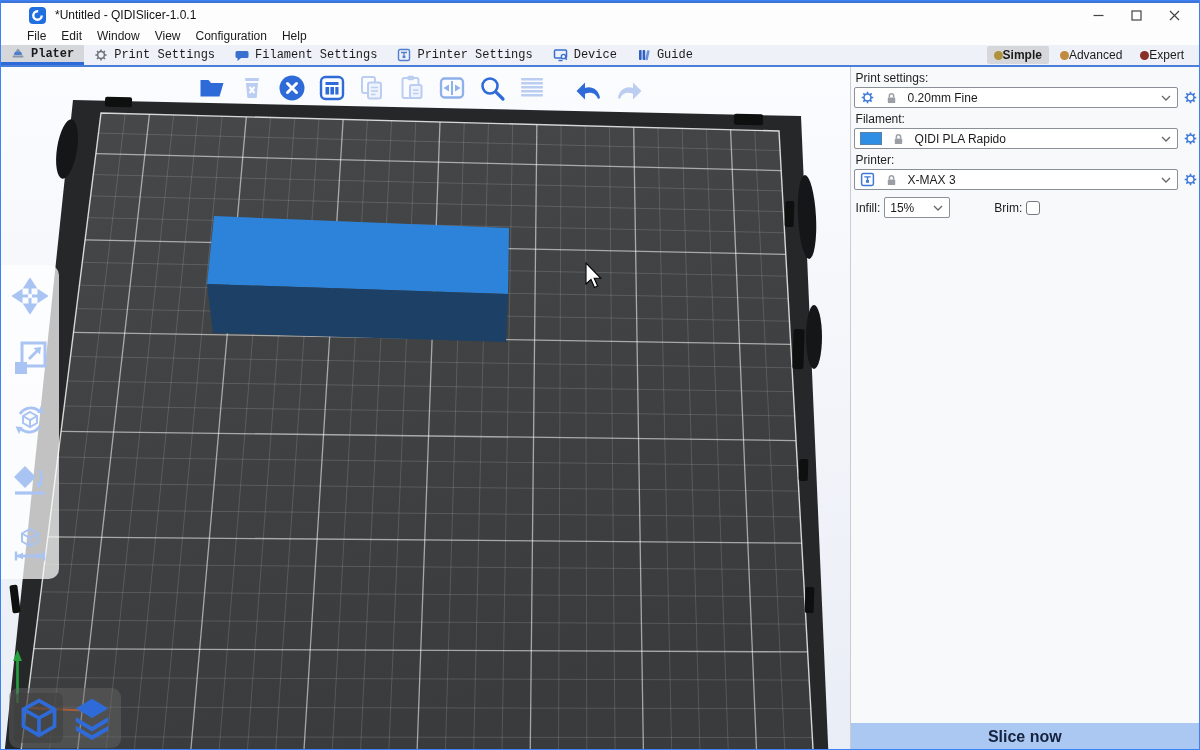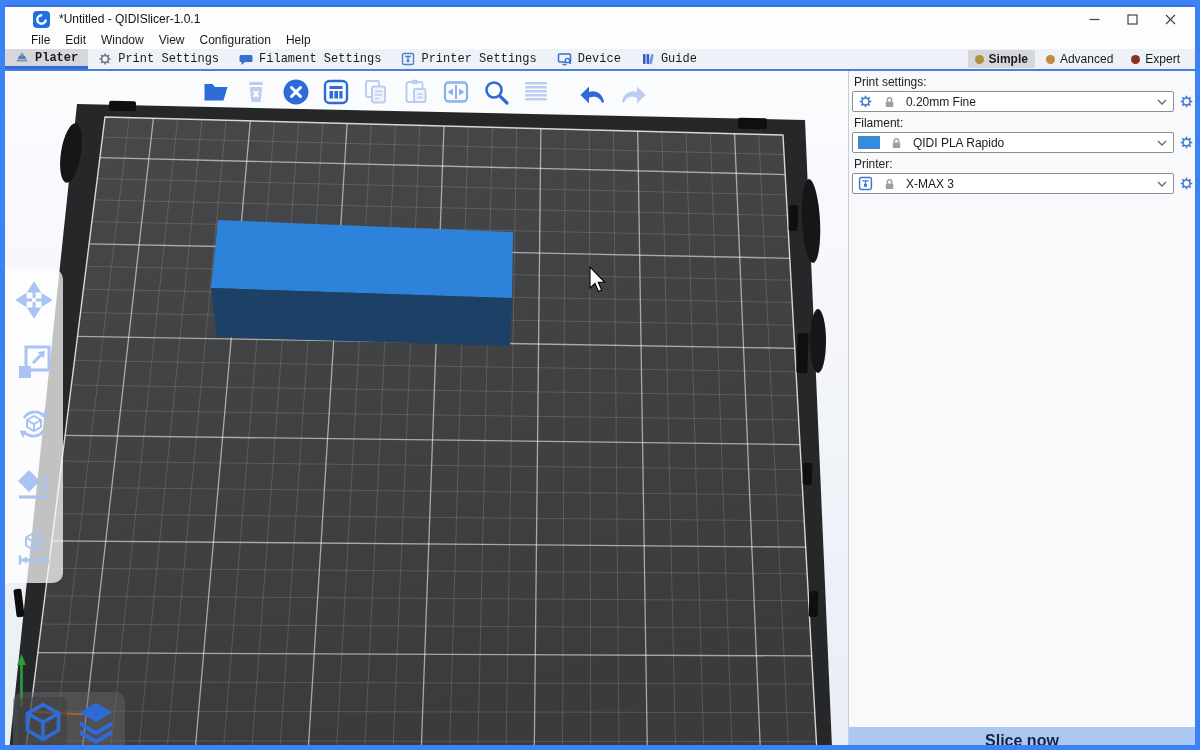--- a/index.html
+++ b/index.html
@@ -1,39 +1,39 @@
 <!DOCTYPE html>
 <html><head>
 <meta charset="utf-8">
 <style>
   * { margin:0; padding:0; box-sizing:border-box; }
   body { font-family:"Liberation Sans", sans-serif; background:#d0d0d0; }
   .window { position:relative; width:1200px; height:750px; background:#404040;
-            border:5px solid #3b82f6; overflow:hidden; font-size:12px; color:#1b1b1b; }
+            border:1px solid #3b82f6; overflow:hidden; font-size:12px; color:#1b1b1b; }
 
   
   .titlebar { position:relative; height:26px; background:#fdfdfe; border-top:2px solid #3f73d6;
               display:flex; align-items:center; padding-left:28px; }
   .app-icon { width:17px; height:17px; border-radius:4px; background:#1f6fe0;
               display:flex; align-items:center; justify-content:center; }
   .titlebar .title { margin-left:9px; color:#111; }
   .win-controls { position:absolute; right:6px; top:0; height:24px; display:flex; }
   .win-btn { width:38px; height:24px; display:flex; align-items:center; justify-content:center; }
 
   
   .menubar { height:18px; display:flex; align-items:center; padding-left:24px; background:#fdfdfe; }
   .menu-item { padding:0 11px 0 2px; margin-right:2px; cursor:default; }
 
   
   .tabbar { height:22px; background:#eef1f8; border-bottom:2px solid #4a7fd9;
             display:flex; align-items:stretch; }
   .tab { display:flex; align-items:center; gap:6px; padding:0 10px; position:relative;font-family:Liberation Mono, monospace; }
   .tab.active { background:#d5d7da; border-bottom:3px solid #2f6bd8; font-weight:bold; }
   .modes { margin-left:auto; display:flex; align-items:center; gap:4px; padding-right:8px; }
-  .mode { display:flex; align-items:center; gap:5px; padding:2px 7px; border-radius:2px; }
+  .mode { display:flex; align-items:center; padding:2px 7px; border-radius:2px; }
   .mode.active { background:#d5d7da; font-weight:bold; }
   .mode-dot { width:9px; height:9px; border-radius:50%; }
 
   
   .main { position:relative; height:684px; display:flex; }
   .viewport { position:relative; width:850px; height:684px;
               background:linear-gradient(#fbfcfe, #e9edf5); overflow:hidden; }
   .scene { position:absolute; left:0; top:0; }
 
   
@@ -508,17 +508,28 @@
           <svg width="15" height="15" viewBox="0 0 14 14">
               <g stroke="#3f7ad8" stroke-width="1.5" fill="none">
                 <circle cx="7" cy="7" r="3.3"></circle>
                 <path d="M10.3 7 L12.4 7 M7 10.3 L7 12.4 M3.7 7 L1.6 7 M7 3.7 L7 1.6 M9.4 9.4 L10.9 10.9 M4.6 9.4 L3.1 10.9 M9.4 4.6 L10.9 3.1 M4.6 4.6 L3.1 3.1"></path>
               </g>
             </svg>
         </span>
       </div>
 
 
+      <div class="row-inline">
+        <span>Infill:</span>
+        <div class="combo small" style="width:66px; margin-left:4px;">
+          <span class="val">15%</span>
+          <svg width="10" height="6" viewBox="0 0 10 6">
+              <polyline points="1,1 5,5 9,1" fill="none" stroke="#666" stroke-width="1.3"></polyline>
+            </svg>
+        </div>
+        <span style="margin-left:44px;">Brim:</span>
+        <span class="checkbox"></span>
+      </div>
 
       <button class="slice-btn" style="background: rgb(171, 200, 243); color: rgb(22, 35, 63);">Slice now</button>
     </div>
   </div>
 </div>
 
 </body></html>

